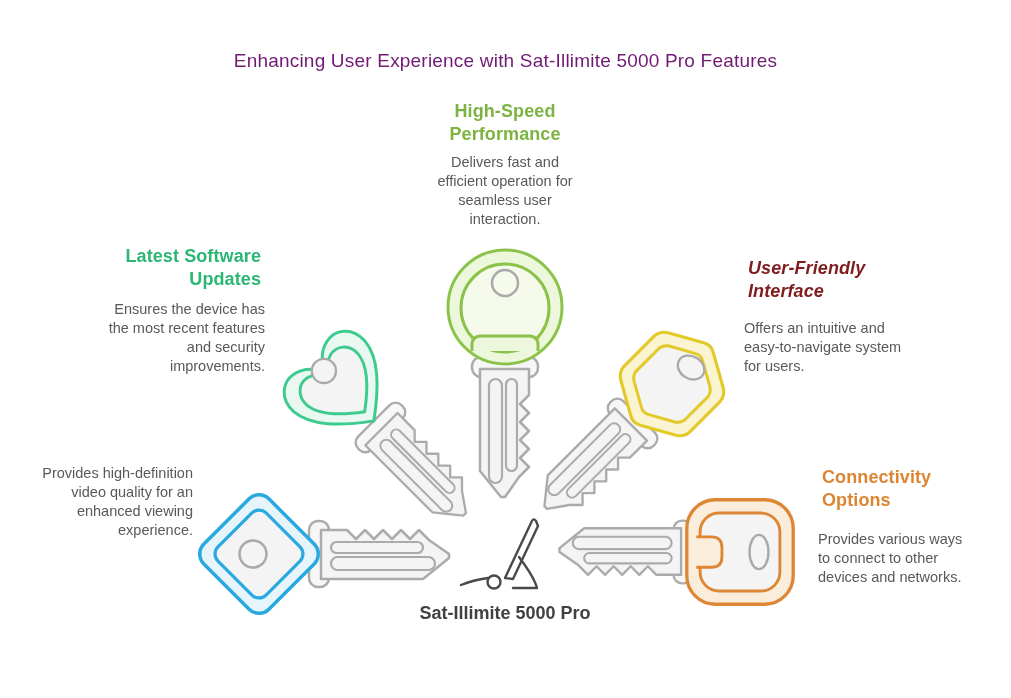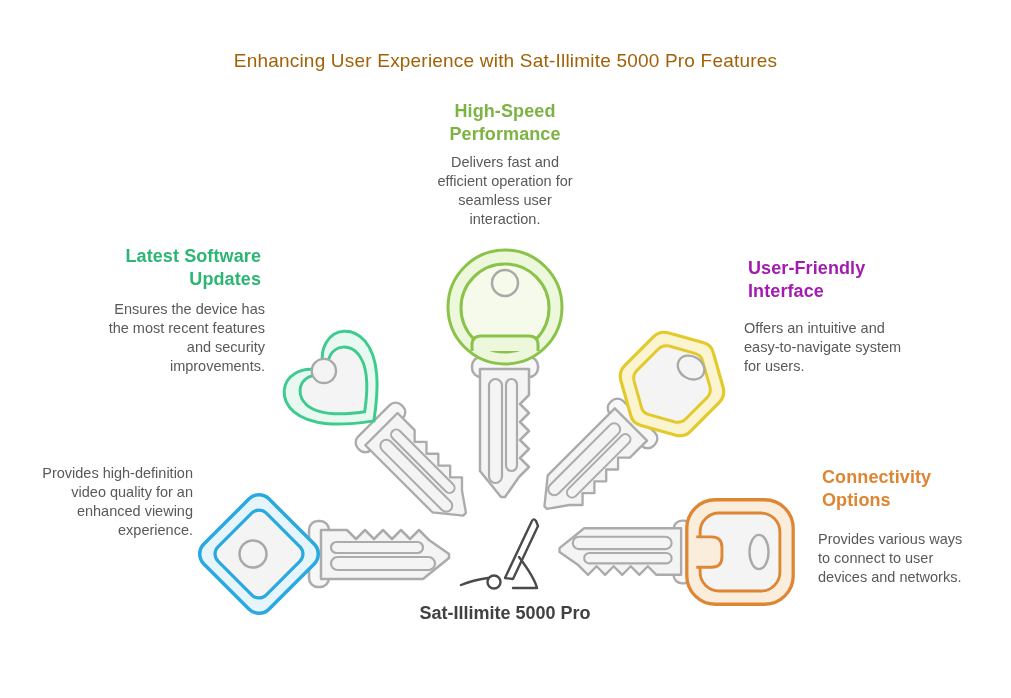--- a/index.html
+++ b/index.html
@@ -2,21 +2,21 @@
 <html><head>
 <meta charset="utf-8">
 <style>
   html,body{margin:0;padding:0;background:#ffffff;}
   .canvas{
     position:relative;width:1011px;height:698px;background:#ffffff;
     font-family:"Liberation Sans", sans-serif;overflow:hidden;
   }
   .main-title{
     position:absolute;left:0;top:50px;width:1011px;text-align:center;
-    font-size:19px;font-weight:400;color:#a16207;letter-spacing:.2px;
+    font-size:19px;font-weight:400;color:#701a75;letter-spacing:.2px;
   }
   .feature{position:absolute;}
   .feature h3{margin:4px;font-size:18px;font-weight:bold;line-height:23px;letter-spacing:.1px;}
   .feature p{margin:0;font-size:14.5px;line-height:19px;color:#58595b;}
   .ta-r{text-align:right;}
   .ta-l{text-align:left;}
   .ta-c{text-align:center;}
   .product-label{
     position:absolute;left:400px;top:601px;width:210px;text-align:center;
     font-size:18px;font-weight:bold;line-height:25px;color:#414042;
@@ -89,28 +89,28 @@
     <h3 style="color: rgb(124, 179, 66);">High-Speed Performance</h3>
     <p style="width:152px;margin:7px auto 0;">Delivers fast and efficient operation for seamless user interaction.</p>
   </div>
 
   <div class="feature ta-r" style="left:85px;top:241px;width:180px;">
     <h3 style="color: rgb(43, 182, 115);">Latest Software Updates</h3>
     <p style="width:157px;margin:9px 0 0 auto;">Ensures the device has the most recent features and security improvements.</p>
   </div>
 
   <div class="feature ta-l" style="left:744px;top:253px;width:175px;">
-    <h3 style="color: #a21caf;">User-Friendly Interface</h3>
+    <h3 style="color: #7f1d1d; font-style: italic;">User-Friendly Interface</h3>
     <p style="width:166px;margin:16px auto 0 0;">Offers an intuitive and easy-to-navigate system for users.</p>
   </div>
 
   <div class="feature ta-r" style="left:25px;top:451px;width:168px;">
     <p style="width:163px;margin:13px 0 0 auto;">Provides high-definition video quality for an enhanced viewing experience.</p>
   </div>
 
   <div class="feature ta-l" style="left:818px;top:462px;width:165px;">
     <h3 style="color: rgb(221, 133, 50);">Connectivity Options</h3>
-    <p style="width:152px;margin:18px auto 0 0;">Provides various ways to connect to user devices and networks.</p>
+    <p style="width:152px;margin:18px auto 0 0;">Provides various ways to connect to other devices and networks.</p>
   </div>
 
   <div class="product-label">Sat-Illimite 5000 Pro</div>
 
 </div>
 
 </body></html>

